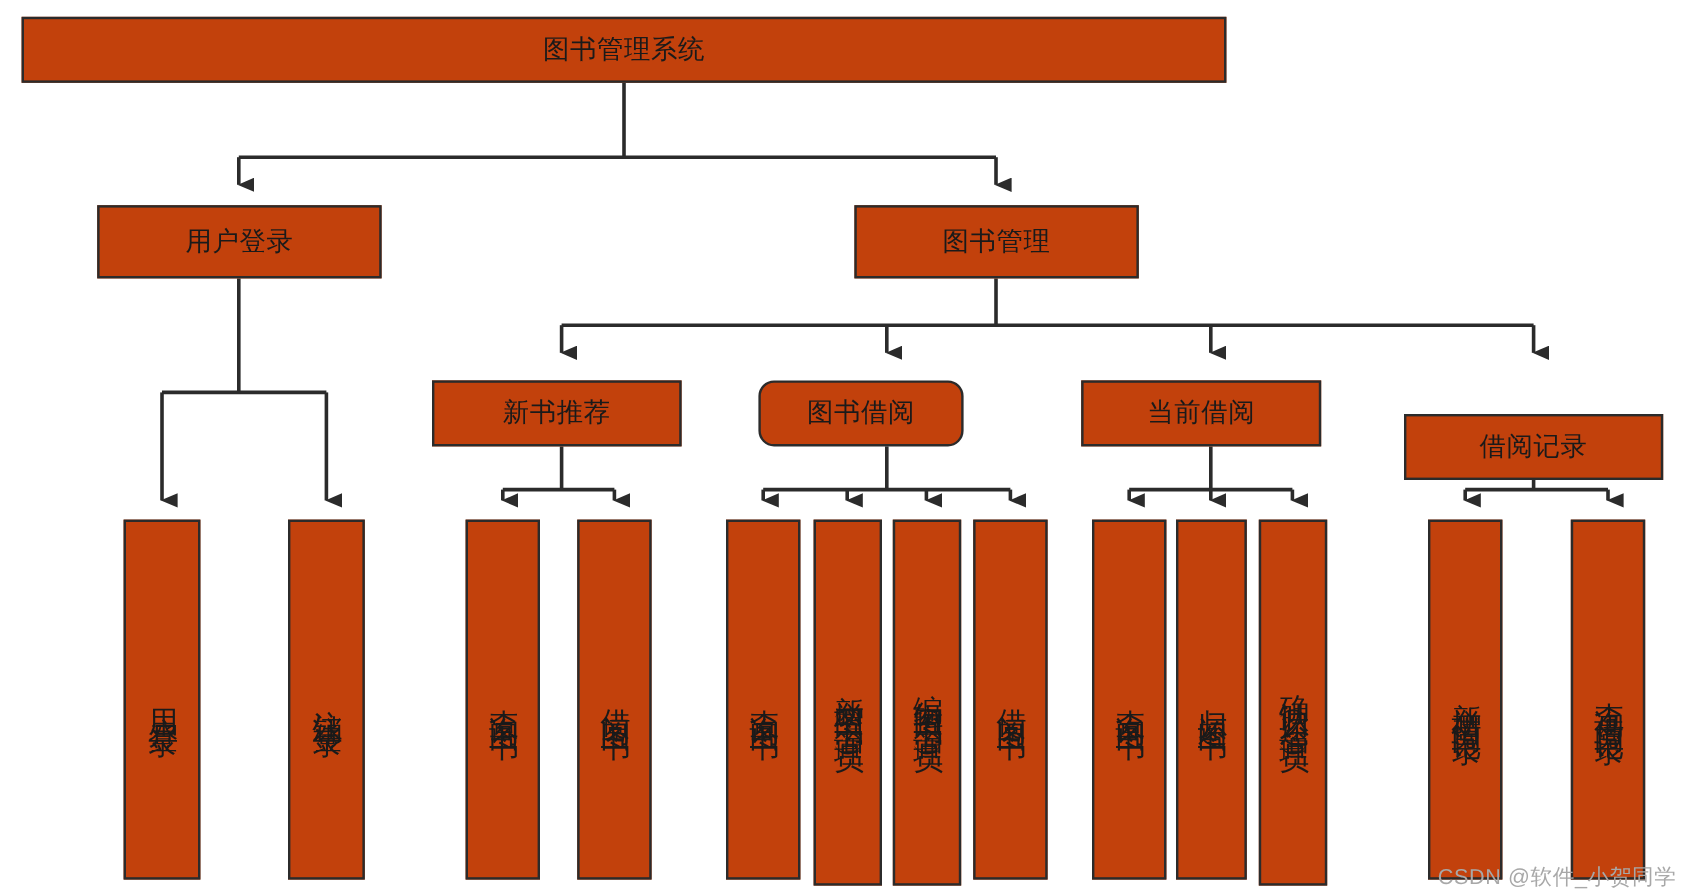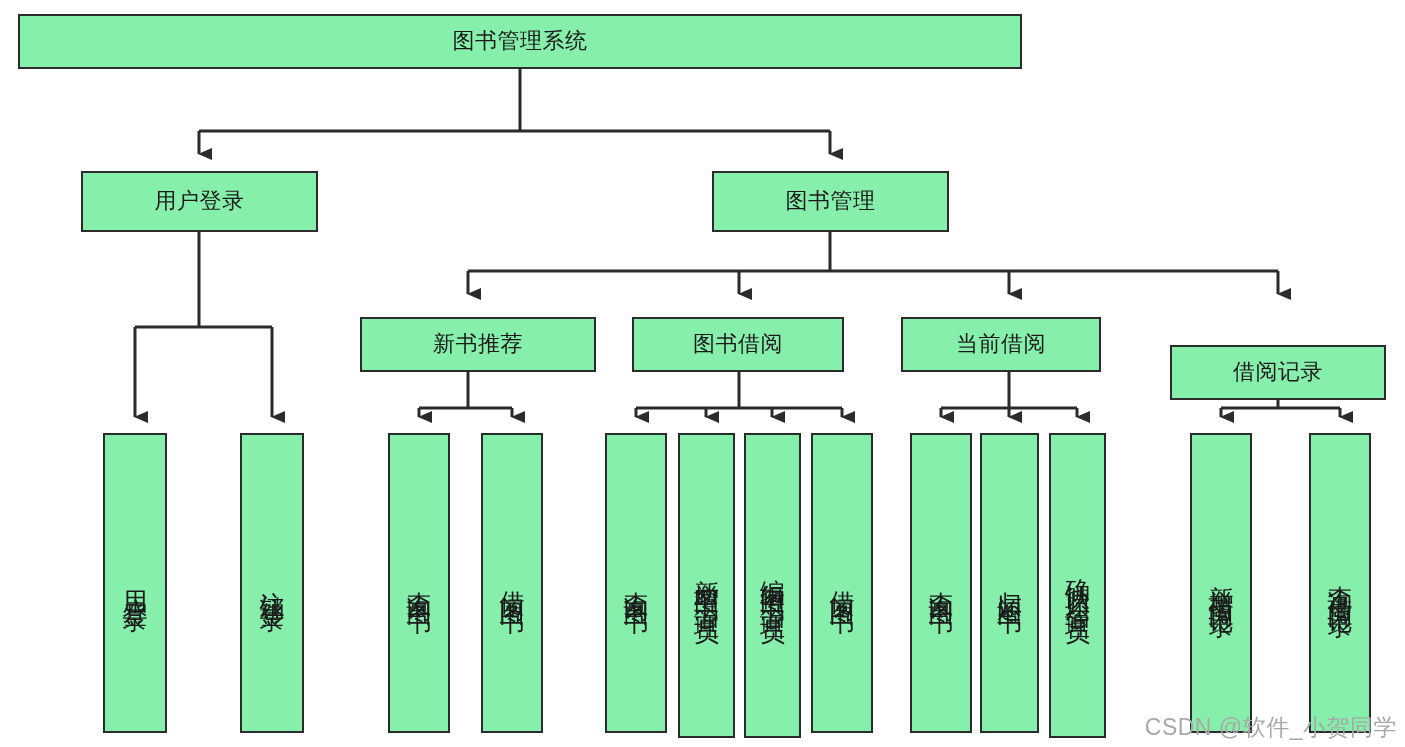--- a/index.html
+++ b/index.html
@@ -21,21 +21,21 @@
     position: absolute;
     left: 0;
     top: 0;
     width: 1405px;
     height: 747px;
   }
   .node {
     position: absolute;
     box-sizing: border-box;
     border: 2.5px solid #2b2b2b;
-    background: #86efac;
+    background: #c2410c;
     display: flex;
     align-items: center;
     justify-content: center;
     color: #1a1a1a;
   }
   .node-label {
     display: block;
     text-align: center;
     line-height: 1.04;
     white-space: nowrap;
@@ -51,21 +51,21 @@
     writing-mode: vertical-rl;
     text-orientation: upright;
     font-size: 25px;
     letter-spacing: 6px;
     line-height: 1;
   }
   #watermark {
     position: absolute;
     right: 8px;
     bottom: 4px;
-    font-size: 23px;
+    font-size: 18px;
     color: #a8a8a8;
     white-space: nowrap;
     letter-spacing: 0.5px;
   }
 </style>
 </head>
 <body>
 
 <div id="diagram-root">
 
@@ -123,24 +123,24 @@
     <span class="node-label">图书管理系统</span>
   </div>
 
   <div class="node horiz" style="left:81px; top:171px; width:237px; height:61px;">
     <span class="node-label">用户登录</span>
   </div>
   <div class="node horiz" style="left:712px; top:171px; width:237px; height:61px;">
     <span class="node-label">图书管理</span>
   </div>
 
-  <div class="node horiz" style="left:360px; top:317px; width:236px; height:55px;">
+  <div class="node horiz" style="left:360px; top:317px; width:208px; height:55px;">
     <span class="node-label">新书推荐</span>
   </div>
-  <div class="node horiz" style="left:632px; top:317px; width:212px; height:55px;">
+  <div class="node horiz" style="left:632px; top:317px; width:171px; height:55px;border-radius:13px;">
     <span class="node-label">图书借阅</span>
   </div>
   <div class="node horiz" style="left:901px; top:317px; width:200px; height:55px;">
     <span class="node-label">当前借阅</span>
   </div>
   <div class="node horiz" style="left:1170px; top:317px; width:216px; height:55px;margin-top:28px;">
     <span class="node-label">借阅记录</span>
   </div>
 
   <div class="node vert" style="left:103px; top:433px; width:64px; height:300px;">

